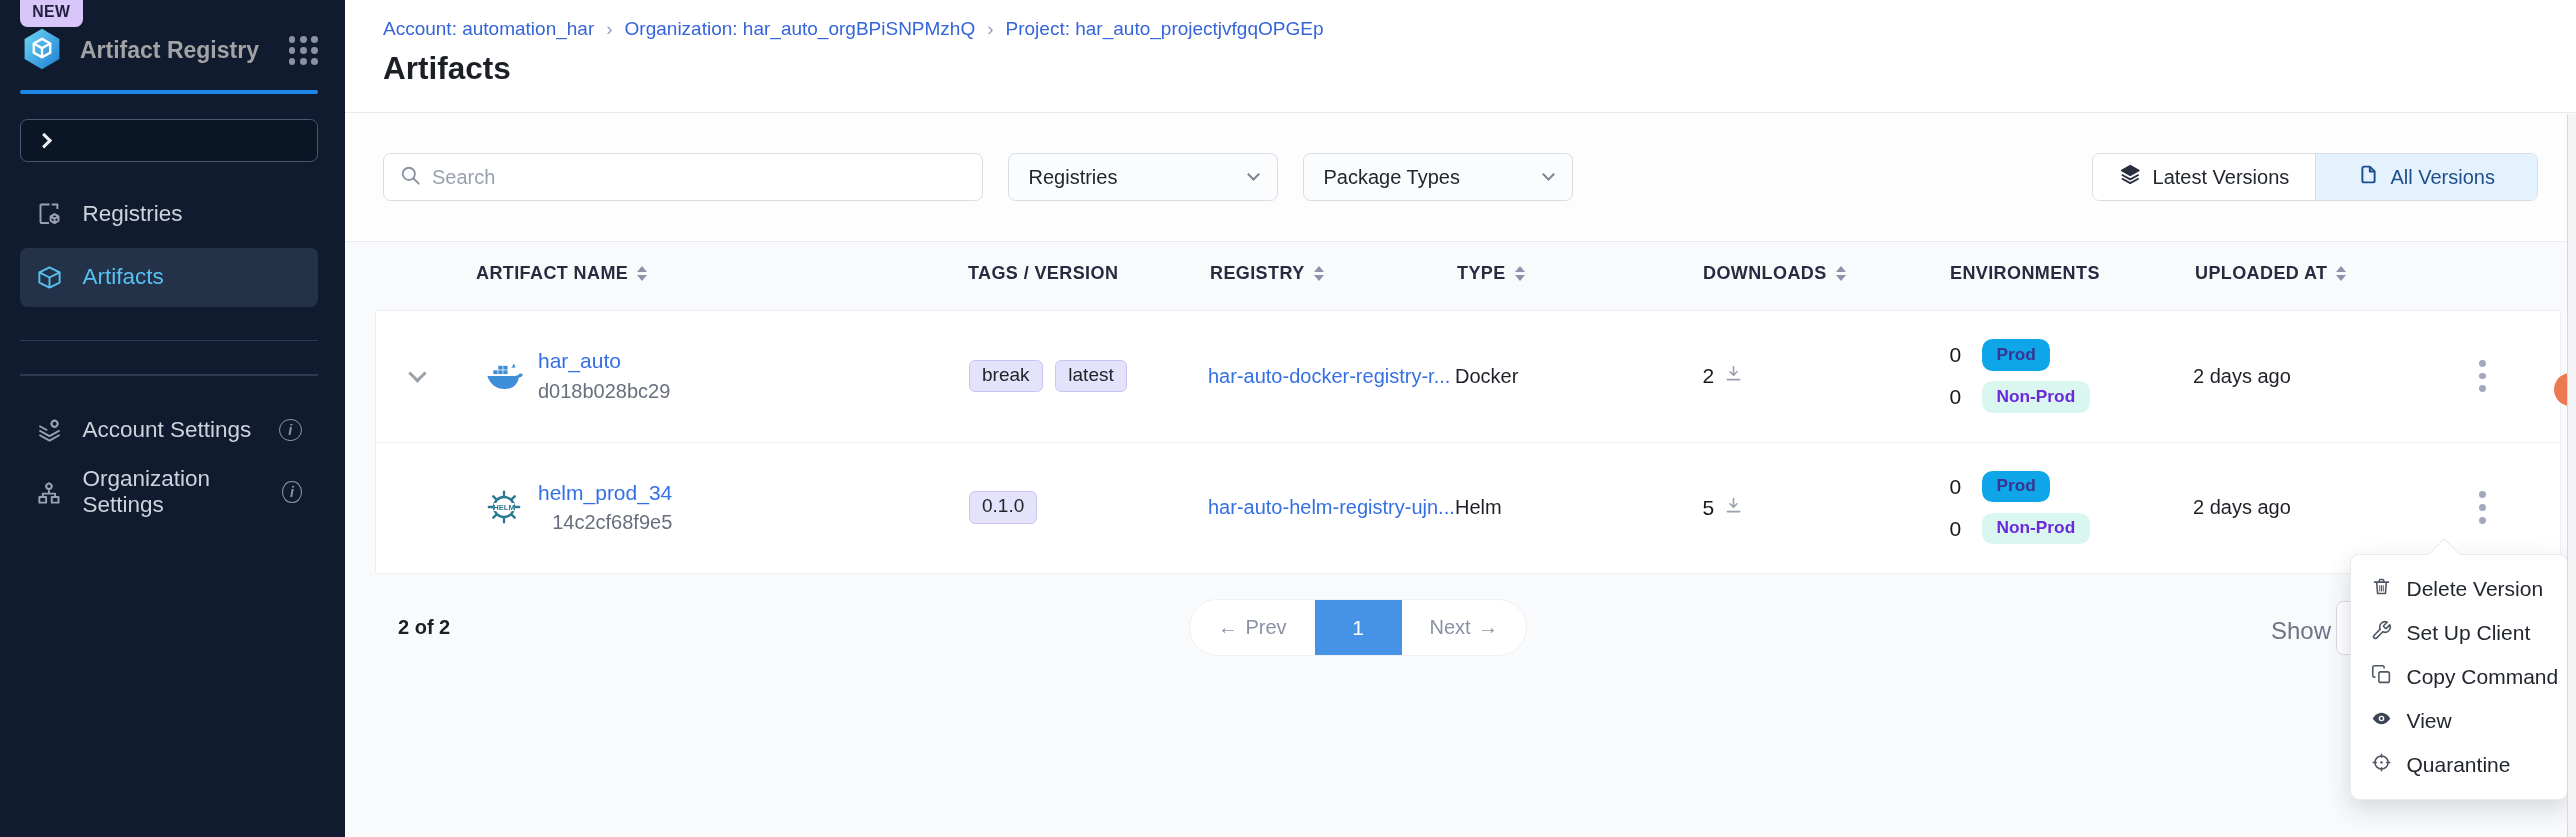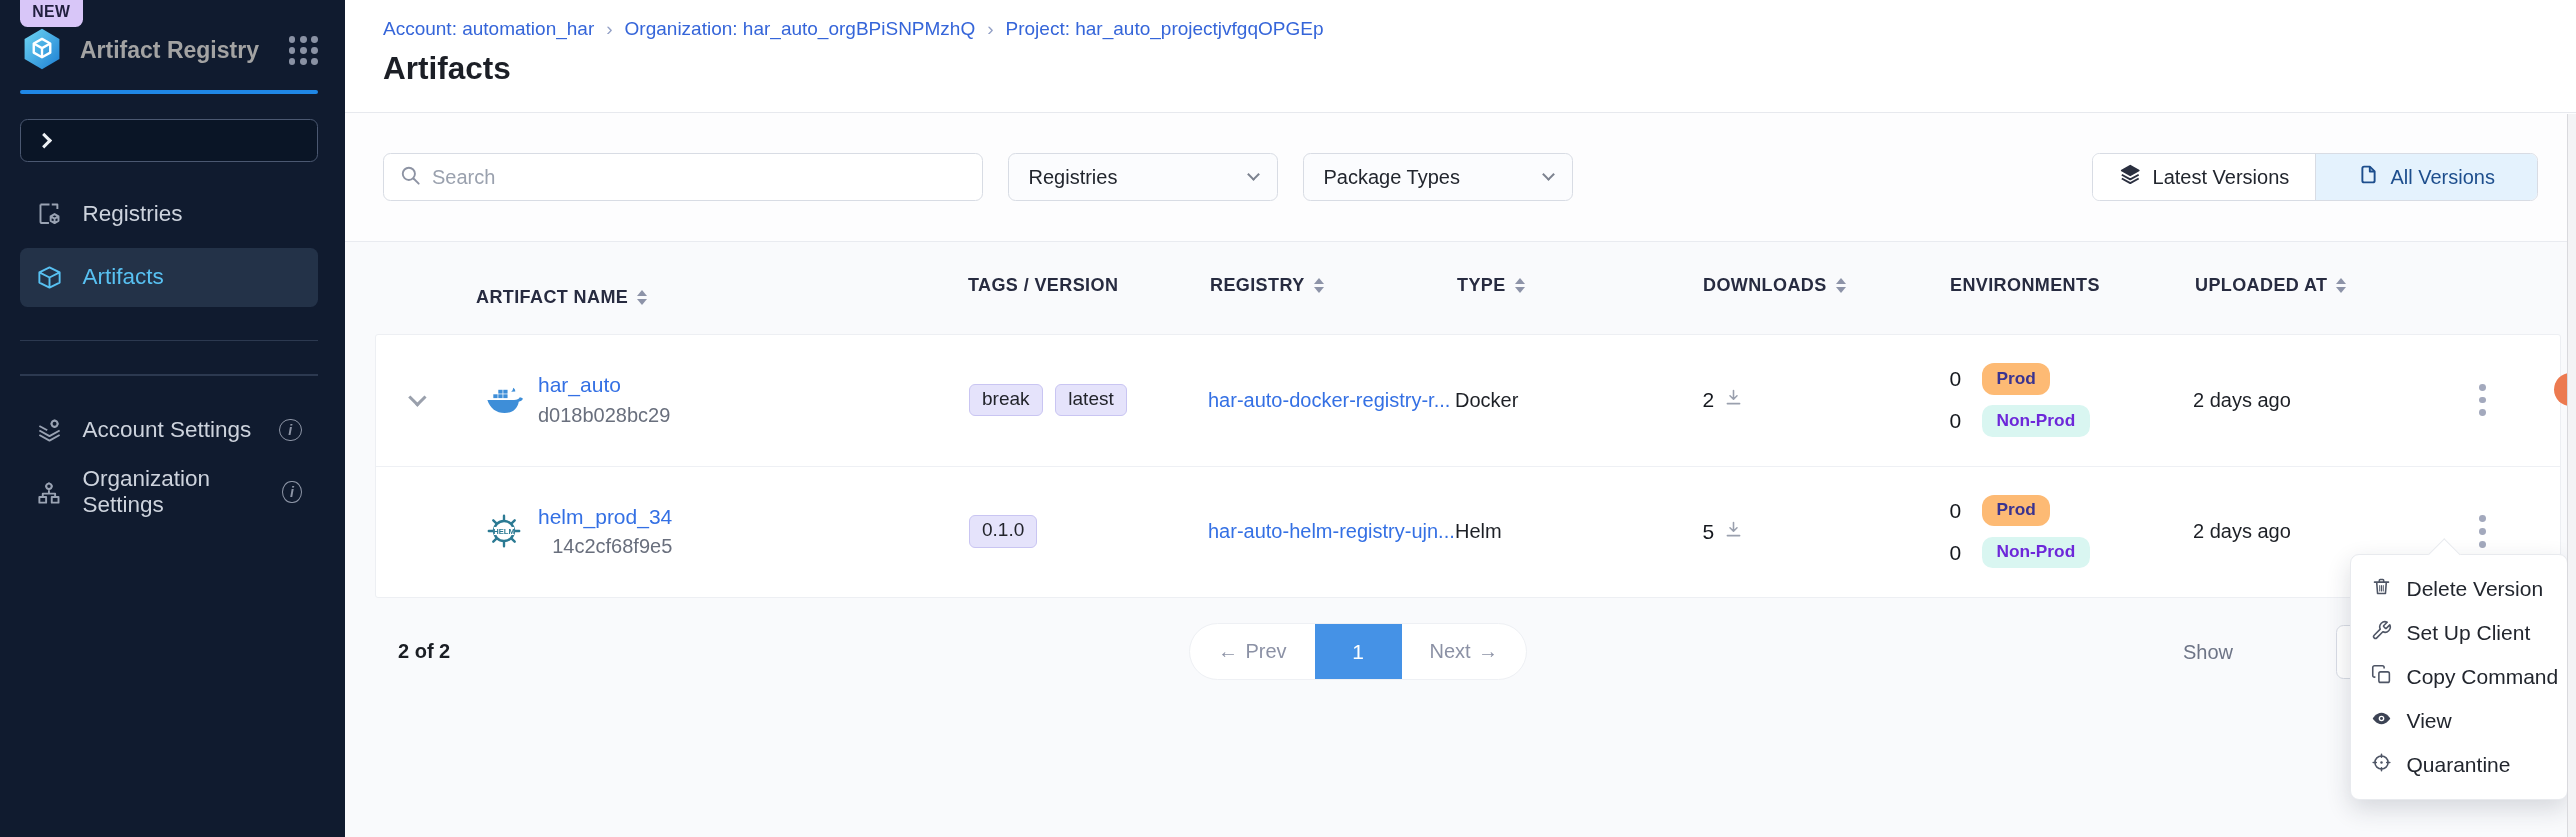--- a/index.html
+++ b/index.html
@@ -62,21 +62,21 @@
   .seg { display:flex; align-items:center; justify-content:center; gap:11.3px; width:222px;
     font-size:20px; color:#22262e; cursor:pointer; background:#fff; }
   .seg.selected { background:#e4f2fd; color:#1d4e8d; border-left:1.5px solid #d8dce4;align-items:center; }
 
   
   .table-area { position:relative; flex:1; }
   .tgrid { display:grid; grid-template-columns:83px 507px 242px 247px 246px 247px 245px 210px 159px; }
   .grid-head { margin-left:30px; padding-top:21px; }
   .hcell { display:flex; align-items:center; gap:9px; font-size:18px; font-weight:700;
     color:#272b40; letter-spacing:0.4px; padding-left:3px; cursor:pointer; }
-  .hcell.first { padding-left:18px;margin-top:24px; }
+  .hcell.first { padding-left:18px; }
   .sort { display:flex; flex-direction:column; gap:3.8px; }
   .sort i { width:0; height:0; border-left:5.3px solid transparent; border-right:5.3px solid transparent; }
   .sort .up { border-bottom:6.8px solid #8d93a8; }
   .sort .dn { border-top:6.8px solid #8d93a8; }
   .rows-card { margin:25.5px 15px 0 30px; width:2186px; background:#fff; border:0.8px solid #edeff3; border-radius:3px; }
   .row { height:131px; align-items:center; }
   .row.second { border-top:1.5px solid #eef0f4; }
   .cell-exp { display:flex; justify-content:center; }
   .chev-down { width:12.8px; height:12.8px; border-right:3px solid #9aa0ac; border-bottom:3px solid #9aa0ac;
     transform:rotate(45deg); margin-top:-6px; cursor:pointer; }
@@ -86,37 +86,37 @@
   .digest { color:#696f7d; font-size:20px; margin-top:6.8px;text-align:right; }
   .cell-tags { display:flex; gap:12.8px; padding-left:3px; }
   .tag { background:#e5e3fb; border:1.5px solid #c9c5f2; border-radius:6px; padding:3px 12px 5.3px;
     font-size:19px; color:#22242b; }
   .cell-reg { font-size:20px; color:#3470e4; white-space:nowrap; overflow:hidden; cursor:pointer; }
   .cell-type { font-size:20px; color:#1d2026; }
   .cell-dl { display:flex; align-items:center; gap:9px; font-size:21px; color:#15181e; padding-left:1.5px; }
   .cell-env { display:flex; flex-direction:column; gap:10.5px; padding-left:1.5px; }
   .env-line { display:flex; align-items:center; gap:21px; font-size:21px; color:#15181e; }
   .env-pill { font-size:17.3px; font-weight:700; border-radius:10.5px; padding:4.5px 14.3px 6px; }
-  .env-pill.prod { background:#fdba74; color:#3a3390;border-radius:12px; }
+  .env-pill.prod { background:#0ea5e9; color:#3a3390; }
   .env-pill.nonprod { background:#d9f6f1; color:#6d28d9; }
   .cell-up { font-size:20px; color:#1d2026; }
   .cell-actions { display:flex; justify-content:center; }
   .kebab { display:flex; flex-direction:column; gap:6px; padding:9px; cursor:pointer; }
   .kebab i { width:6.8px; height:6.8px; border-radius:50%; background:#a3a9bd; }
 
   
   .footer { position:relative; height:68px; margin-top:25.5px;padding-left:27px; }
   .count { position:absolute; left:53px; top:16.5px; font-size:20px; font-weight:700; color:#1b1e24; }
   .pager { position:absolute; left:844px; top:0; width:338px; height:57px; background:#fff;
     border:1.5px solid #eef0f4; border-radius:28.5px; display:flex; overflow:hidden; }
   .pg-btn { flex:1; display:flex; align-items:center; justify-content:center; gap:7.5px;
     font-size:20px; color:#8b91a5; cursor:pointer; }
   .pg-page { width:87px; background:#4592e6; color:#fff; display:flex; align-items:center;
     justify-content:center; font-size:21px; cursor:pointer; }
-  .show-label { position:absolute; left:1838px; top:18px; font-size:20px; color:#6d7486; }
+  .show-label { position:absolute; left:1926px; top:18px; font-size:24px; color:#6d7486; }
   .show-select { position:absolute; left:1991px; top:1.5px; width:143px; height:54px; background:#fff;
     border:1.5px solid #d8dce4; border-radius:7.5px; z-index:1; cursor:pointer; }
 
   
   .context-menu { position:absolute; left:2005px; top:554px; width:218px; background:#fff;
     border:1.5px solid #e8eaee; border-radius:9px; box-shadow:0 9px 24px rgba(31,38,55,.16);
     padding:12px 0; z-index:40; }
   .menu-caret { position:absolute; left:2088px; top:543px; width:22.5px; height:22.5px; background:#fff;
     transform:rotate(45deg); border-left:1.5px solid #e8eaee; border-top:1.5px solid #e8eaee; z-index:41; }
   .menu-item { display:flex; align-items:center; gap:15px; height:44px; padding:0 19.5px;

